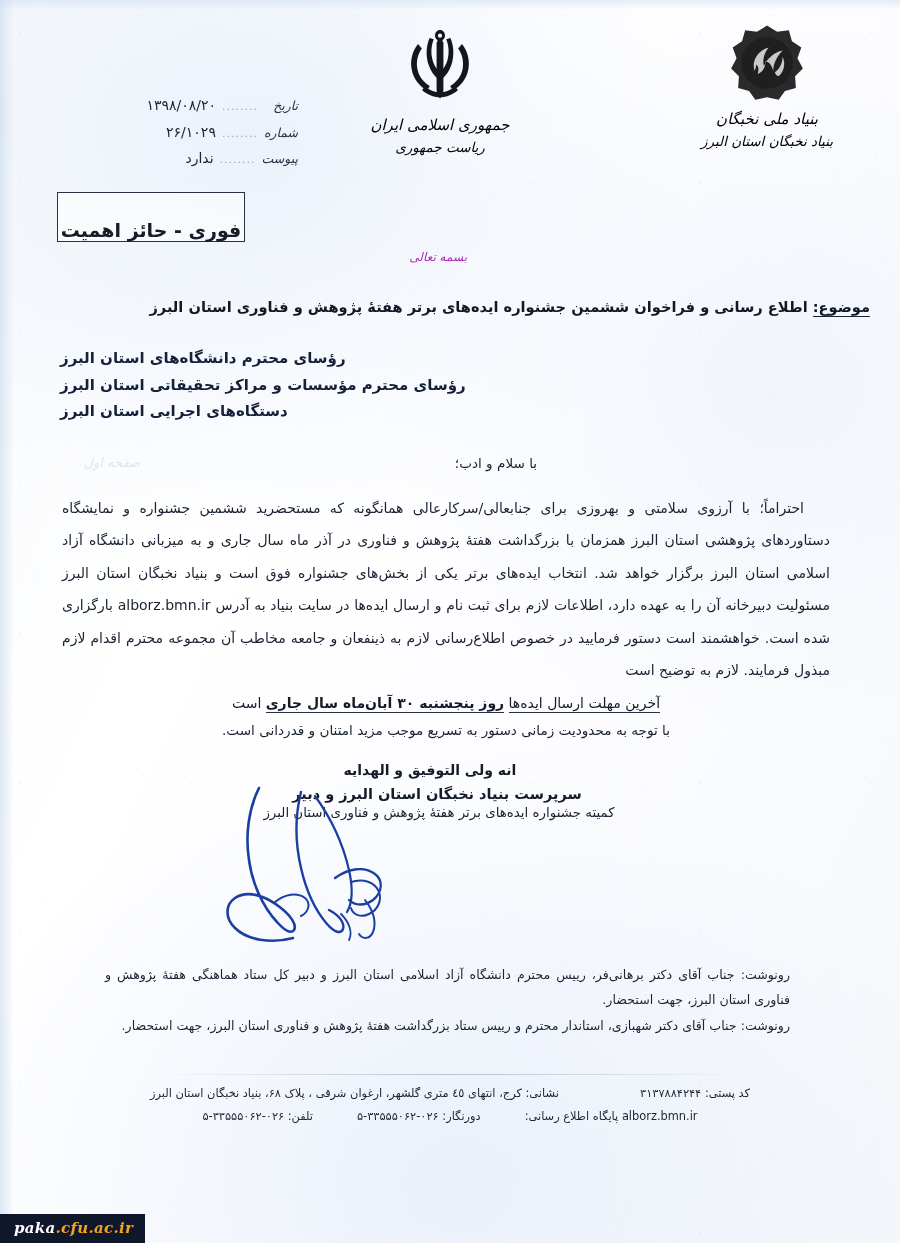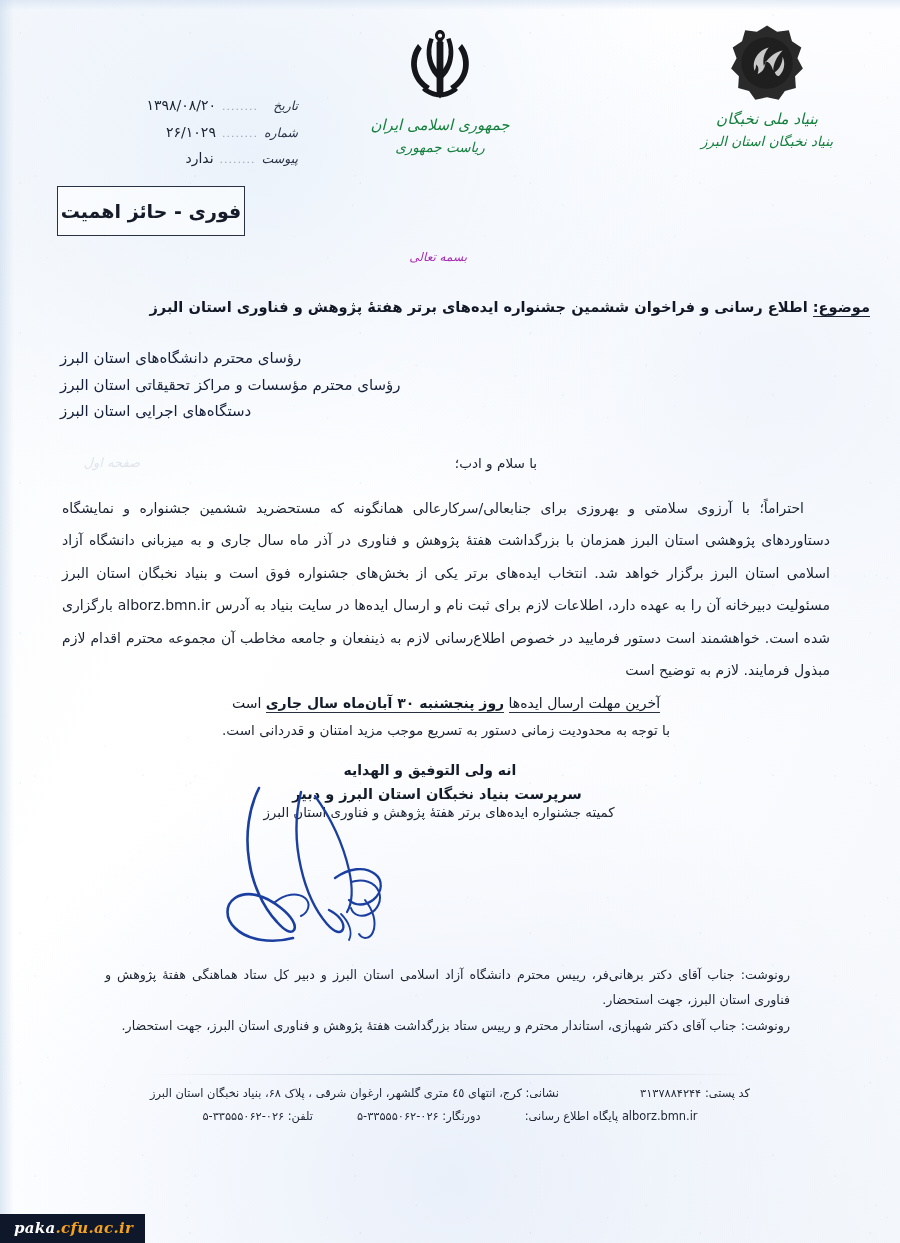--- a/index.html
+++ b/index.html
@@ -67,31 +67,31 @@
 
   .emblem-center {
     position: absolute; top: 24px; left: 50%; transform: translateX(-50%) translateX(-10px);
     width: 230px; text-align: center;
   }
   .emblem-right {
     position: absolute; top: 24px; right: 28px;
     width: 210px; text-align: center;
   }
   .emblem-caption {
-    font-size: 15px; color: #15803d; line-height: 1.55; font-style: italic;
+    font-size: 15px; color: #000000; line-height: 1.55; font-style: italic;
     letter-spacing: .3px;
   }
   .emblem-caption .l2 { font-size: 13.5px; }
 
   
   .urgent-box {
-    position: absolute; top: 186px; right: 655px;
+    position: absolute; top: 192px; right: 655px;
     width: 186px; height: 48px;
     border: 1.4px solid #2a3142;
-    display: flex; align-items: center; justify-content: center;
+    display: flex; align-items: flex-end; justify-content: center;
     background: rgba(255,255,255,0.55);
   }
   .urgent-text { font-size: 19px; font-weight: bold; color: #151b28; letter-spacing: .2px; }
 
   .basmala {
     position: absolute; top: 250px; right: 433px;
     font-size: 12px; color: #a21caf; font-style: italic; opacity: .92;
   }
 
   
@@ -100,21 +100,21 @@
     text-align: right; font-size: 14.6px; font-weight: bold; color: #121826;
     letter-spacing: -0.1px;
   }
   .subject .kw { border-bottom: 1.3px solid #1b2233; padding-bottom: 1px; }
 
   .recipients {
     position: absolute; top: 345px; right: 28px; left: 28px;
     text-align: left; direction: rtl;
   }
   .recipient-line {
-    font-size: 15px; font-weight: normal; color: #16203a;
+    font-size: 15px; font-weight: bold; color: #16203a;
     line-height: 1.78; letter-spacing: -0.1px;
     padding-left: 32px;
   }
 
   
   .greeting {
     position: absolute; top: 455px; right: 28px; left: 28px;
     text-align: center; padding-left: 92px;
     font-size: 13.6px; color: #1a2130;
   }

